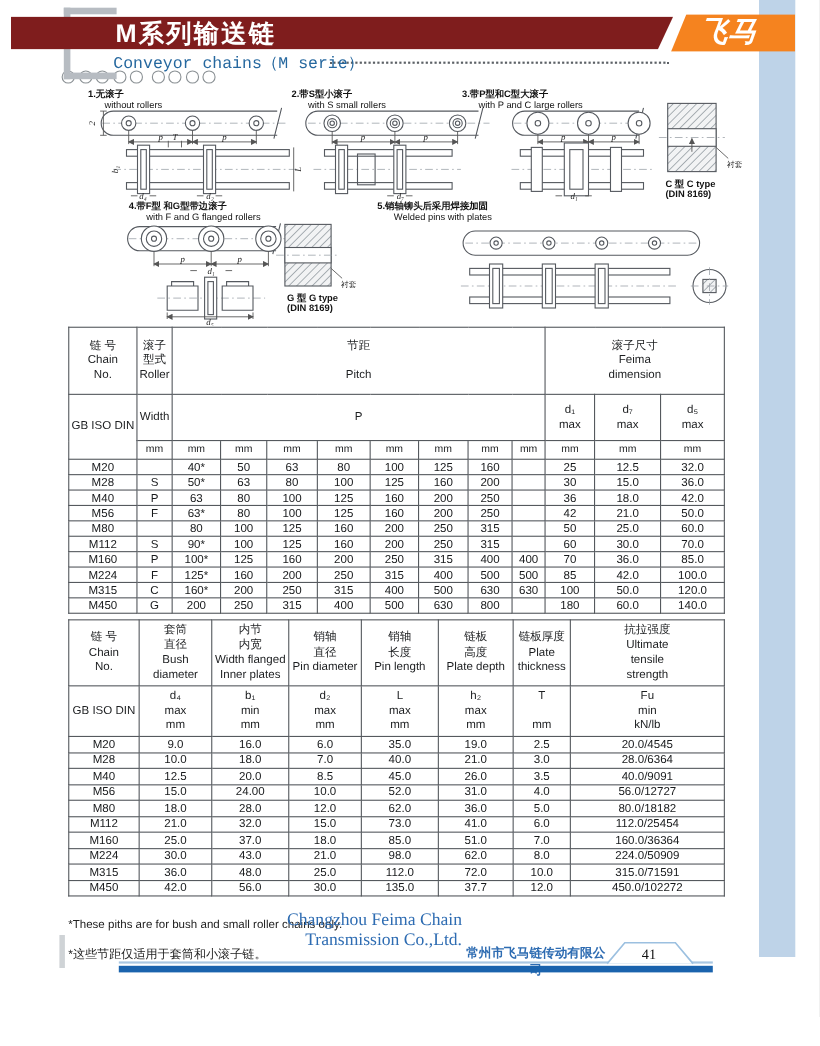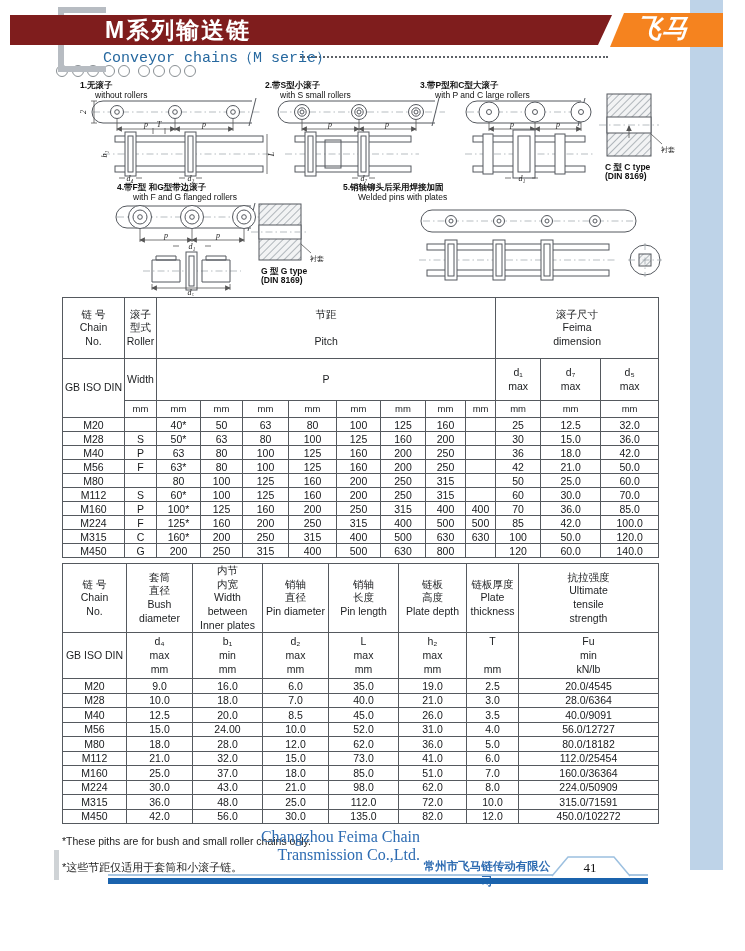--- a/index.html
+++ b/index.html
@@ -395,21 +395,21 @@
           <td>250</td>
           <td>315</td>
           <td></td>
           <td>50</td>
           <td>25.0</td>
           <td>60.0</td>
         </tr>
         <tr>
           <td>M112</td>
           <td>S</td>
-          <td>60*</td>
+          <td>90*</td>
           <td>100</td>
           <td>125</td>
           <td>160</td>
           <td>200</td>
           <td>250</td>
           <td>315</td>
           <td></td>
           <td>60</td>
           <td>30.0</td>
           <td>70.0</td>
@@ -463,21 +463,21 @@
           <td>M450</td>
           <td>G</td>
           <td>200</td>
           <td>250</td>
           <td>315</td>
           <td>400</td>
           <td>500</td>
           <td>630</td>
           <td>800</td>
           <td></td>
-          <td>120</td>
+          <td>180</td>
           <td>60.0</td>
           <td>140.0</td>
         </tr>
       </tbody>
   </table>
 
   <table class="spec" id="t2">
     <colgroup>
       <col style="width:64px">
         <col style="width:66px">
@@ -491,21 +491,21 @@
     <thead>
       <tr class="hA">
         <th>链 号
 Chain
 No.</th>
         <th>套筒
 直径
 Bush diameter</th>
         <th>内节
 内宽
-Width between
+Width flanged
 Inner plates</th>
         <th>销轴
 直径
 Pin diameter</th>
         <th>销轴
 长度
 Pin length</th>
         <th>链板
 高度
 Plate depth</th>
@@ -632,21 +632,21 @@
           <td>72.0</td>
           <td>10.0</td>
           <td>315.0/71591</td>
         </tr>
         <tr>
           <td>M450</td>
           <td>42.0</td>
           <td>56.0</td>
           <td>30.0</td>
           <td>135.0</td>
-          <td>82.0</td>
+          <td>37.7</td>
           <td>12.0</td>
           <td>450.0/102272</td>
         </tr>
       </tbody>
   </table>
 
   <div class="fn1">*这些节距仅适用于套筒和小滚子链。</div>
   <div class="fn2">*These piths are for bush and small roller chains only.</div>
 
   <div class="edge-tick"></div>

